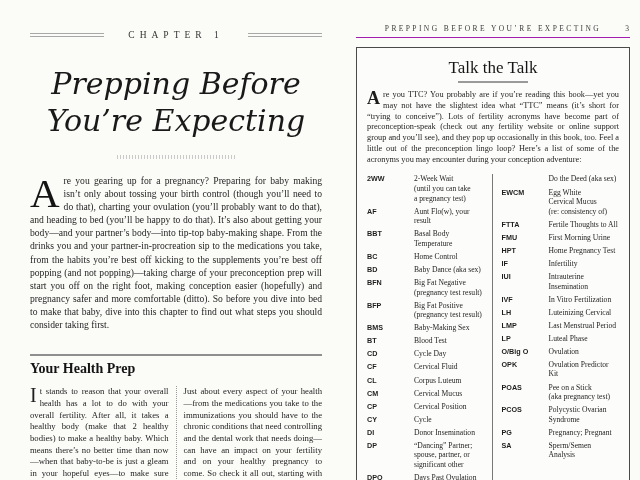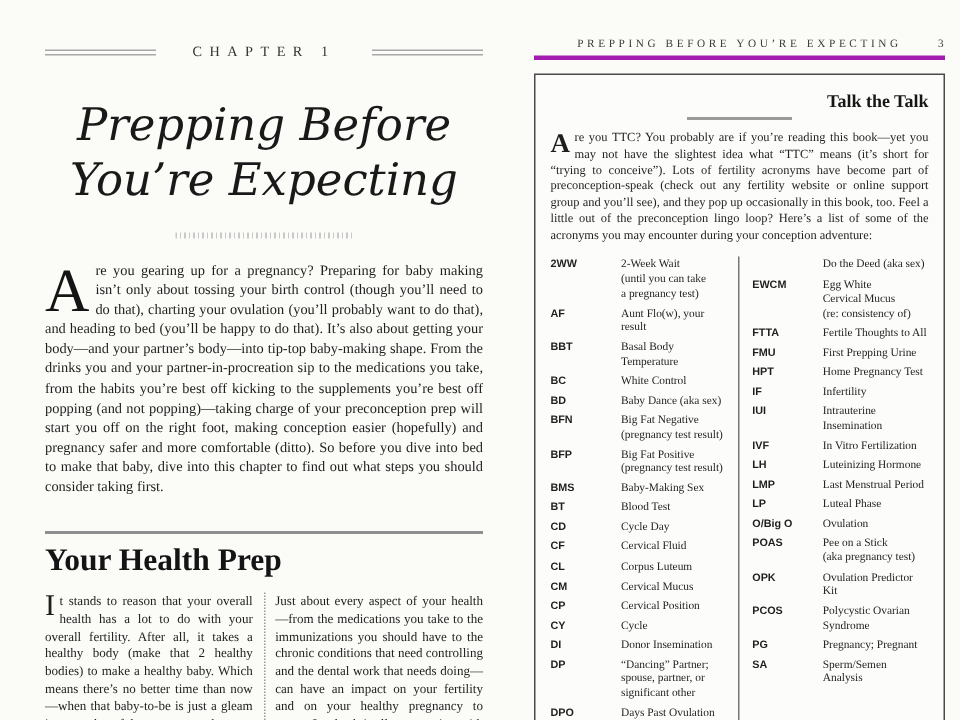--- a/index.html
+++ b/index.html
@@ -13,33 +13,33 @@
   
   .chap-row  { display:flex; align-items:center;gap:12px; }
   .chap-rule { flex:1; height:4px; border-top:1px solid #a8a8a8; border-bottom:1px solid #a8a8a8; }
   .chap-label{ font-size:9.5px; letter-spacing:5px; color:#333; padding:0 12px; white-space:nowrap; }
   .book-title{ margin-top:26px; text-align:center; font-family:"DejaVu Serif",serif; font-size:30px; line-height:1.23; color:#191919;font-style:italic; }
   .tick-divider { width:118px; height:4px; margin:15px auto 0;
     background:repeating-linear-gradient(90deg,#c9c9c9 0 1px,transparent 1px 3px); }
   .intro { margin-top:15px; font-size:9.6px; line-height:1.37; text-align:justify; }
   .dropcap-lg { float:left; font-size:41px; line-height:0.8; padding:3px 4px 0 0; color:#141414; }
   .sect-rule { margin-top:23px; border-top:2px solid #8f8f8f; }
-  .sect-heading { margin-top:5px; font-size:21px; font-weight:bold; color:#141414; }
+  .sect-heading { margin-top:5px; font-size:14px; font-weight:bold; color:#141414; }
   .cols { display:flex; margin-top:9px; }
   .col { flex:1; font-size:8.7px; line-height:1.34; text-align:justify; }
   .col-1 { padding-right:7px; }
   .col-2 { border-left:1px dotted #9a9a9a; padding-left:7px; }
   .dropcap-md { float:left; font-size:20px; line-height:0.85; padding:1px 3px 0 0; }
 
   
   .runhead { position:relative; text-align:center; font-size:7.5px; letter-spacing:2.4px;
-    color:#3c3c3c; padding-bottom:4px; border-bottom:3px solid #a21caf; white-space:nowrap; }
+    color:#3c3c3c; padding-bottom:4px; border-bottom:1px solid #a21caf; white-space:nowrap; }
   .pageno { position:absolute; right:1px; bottom:4px; letter-spacing:0; }
   .talk-box { margin-top:9px; border:1px solid #4a4a4a; padding:8px 10px 10px; background:#fcfcfa; }
-  .talk-title { text-align:right; font-size:12px; font-weight:bold; color:#161616; margin-top:2px; }
+  .talk-title { text-align:center; font-size:17px; font-weight:normal; color:#161616; margin-top:2px; }
   .talk-underline { width:70px; border-bottom:2px solid #9a9a9a; margin:3px auto 7px; }
   .talk-intro { font-size:8.3px; line-height:1.3; text-align:justify; }
   .dropcap-sm { float:left; font-size:18px; line-height:0.85; padding:1px 3px 0 0; font-weight:bold; }
 
   .glossary { display:flex; margin-top:9px; }
   .gcol { flex:1; }
   .gcol-left  { padding-right:7px; }
   .gcol-right { border-left:1px solid #777; padding-left:9px; }
   .g-entry { display:flex; margin-bottom:3.5px; font-size:7.6px; line-height:1.26; }
   .g-lead  { display:flex; flex:none; width:47px;gap:39px; }
@@ -110,21 +110,21 @@
               <span class="g-term">BBT</span>
               <span class="g-dots"></span>
             </span>
             <span class="g-def">Basal Body Temperature</span>
           </div>
           <div class="g-entry">
             <span class="g-lead">
               <span class="g-term">BC</span>
               <span class="g-dots"></span>
             </span>
-            <span class="g-def">White Control</span>
+            <span class="g-def">Home Control</span>
           </div>
           <div class="g-entry">
             <span class="g-lead">
               <span class="g-term">BD</span>
               <span class="g-dots"></span>
             </span>
             <span class="g-def">Baby Dance (aka sex)</span>
           </div>
           <div class="g-entry">
             <span class="g-lead">
@@ -244,21 +244,21 @@
               <span class="g-term">FTTA</span>
               <span class="g-dots"></span>
             </span>
             <span class="g-def">Fertile Thoughts to All</span>
           </div>
           <div class="g-entry">
             <span class="g-lead">
               <span class="g-term">FMU</span>
               <span class="g-dots"></span>
             </span>
-            <span class="g-def">First Prepping Urine</span>
+            <span class="g-def">First Morning Urine</span>
           </div>
           <div class="g-entry">
             <span class="g-lead">
               <span class="g-term">HPT</span>
               <span class="g-dots"></span>
             </span>
             <span class="g-def">Home Pregnancy Test</span>
           </div>
           <div class="g-entry">
             <span class="g-lead">
@@ -280,21 +280,21 @@
               <span class="g-term">IVF</span>
               <span class="g-dots"></span>
             </span>
             <span class="g-def">In Vitro Fertilization</span>
           </div>
           <div class="g-entry">
             <span class="g-lead">
               <span class="g-term">LH</span>
               <span class="g-dots"></span>
             </span>
-            <span class="g-def">Luteinizing Hormone</span>
+            <span class="g-def">Luteinizing Cervical</span>
           </div>
           <div class="g-entry">
             <span class="g-lead">
               <span class="g-term">LMP</span>
               <span class="g-dots"></span>
             </span>
             <span class="g-def">Last Menstrual Period</span>
           </div>
           <div class="g-entry">
             <span class="g-lead">
@@ -302,38 +302,38 @@
               <span class="g-dots"></span>
             </span>
             <span class="g-def">Luteal Phase</span>
           </div>
           <div class="g-entry">
             <span class="g-lead">
               <span class="g-term">O/Big O</span>
               <span class="g-dots"></span>
             </span>
             <span class="g-def">Ovulation</span>
+          </div>
+          <div class="g-entry">
+            <span class="g-lead">
+              <span class="g-term">OPK</span>
+              <span class="g-dots"></span>
+            </span>
+            <span class="g-def">Ovulation Predictor Kit</span>
           </div>
           <div class="g-entry">
             <span class="g-lead">
               <span class="g-term">POAS</span>
               <span class="g-dots"></span>
             </span>
             <span class="g-def">Pee on a Stick
 (aka pregnancy test)</span>
           </div>
           <div class="g-entry">
             <span class="g-lead">
-              <span class="g-term">OPK</span>
-              <span class="g-dots"></span>
-            </span>
-            <span class="g-def">Ovulation Predictor Kit</span>
-          </div>
-          <div class="g-entry">
-            <span class="g-lead">
               <span class="g-term">PCOS</span>
               <span class="g-dots"></span>
             </span>
             <span class="g-def">Polycystic Ovarian
 Syndrome</span>
           </div>
           <div class="g-entry">
             <span class="g-lead">
               <span class="g-term">PG</span>
               <span class="g-dots"></span>

